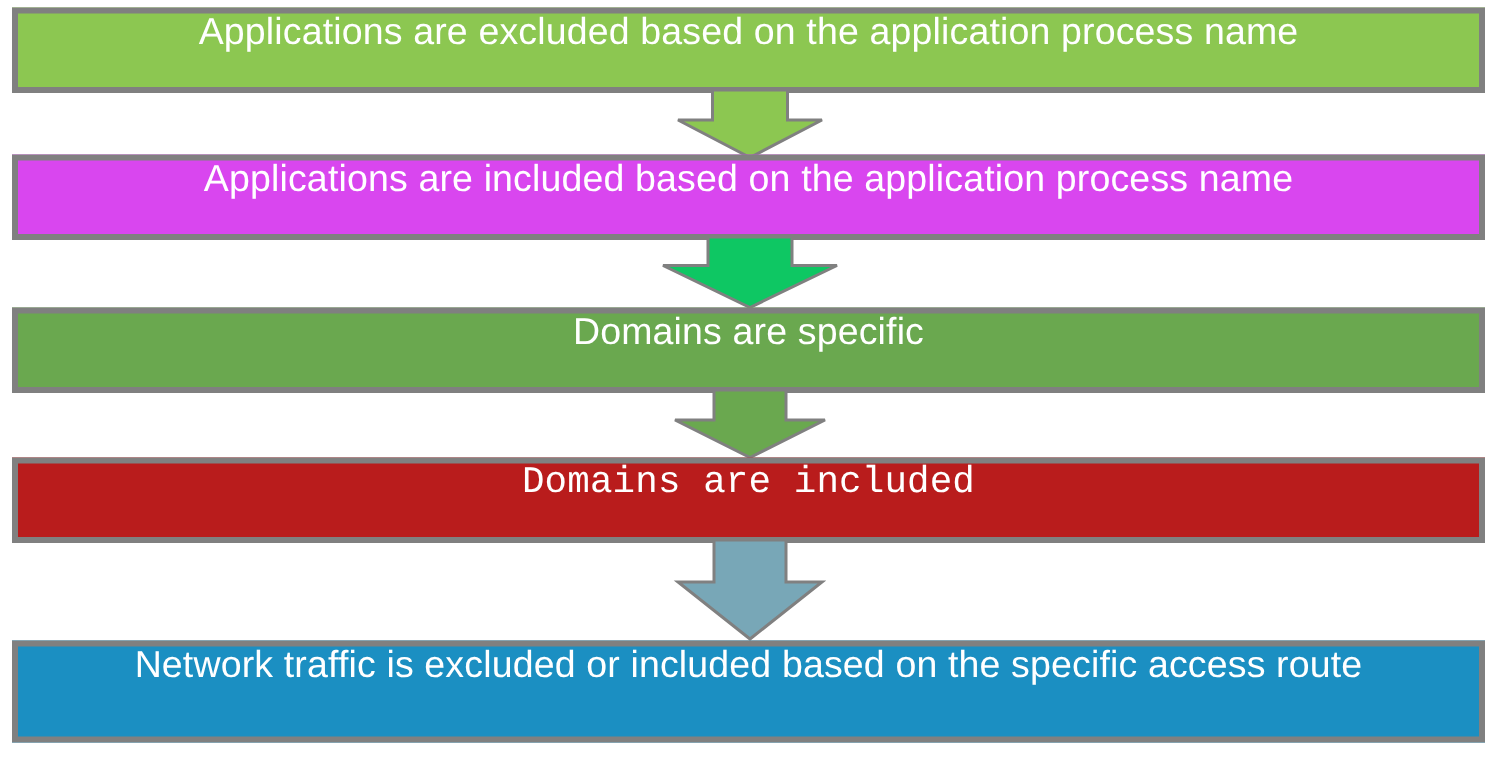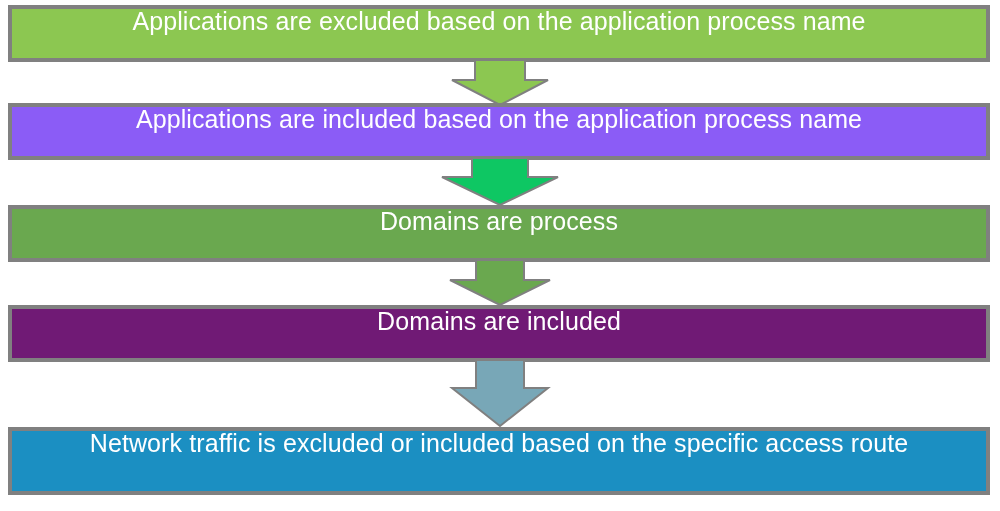--- a/index.html
+++ b/index.html
@@ -69,41 +69,41 @@
   <div class="stage stage-1" style="background-color: rgb(140, 199, 81); border-color: rgb(128, 128, 128);">
     <span class="stage-label" style="color: rgb(255, 255, 255);">Applications are excluded based on the application process name</span>
   </div>
 
   <div class="connector conn-1">
     <svg width="1000" height="46" viewBox="0 0 1000 46" xmlns="http://www.w3.org/2000/svg">
       <path d="M 475 0 L 525 0 L 525 20 L 548 20 L 500 45 L 452 20 L 475 20 Z" stroke="#808080" stroke-width="2" stroke-linejoin="miter" fill="#8cc751"></path>
     </svg>
   </div>
 
-  <div class="stage stage-2" style="background-color: #8b5cf6; border-color: rgb(128, 128, 128);">
+  <div class="stage stage-2" style="background-color: #d946ef; border-color: rgb(128, 128, 128);">
     <span class="stage-label" style="color: rgb(255, 255, 255);">Applications are included based on the application process name</span>
   </div>
 
   <div class="connector conn-2">
     <svg width="1000" height="48" viewBox="0 0 1000 48" xmlns="http://www.w3.org/2000/svg">
       <path d="M 472 0 L 528 0 L 528 19 L 558 19 L 500 47 L 442 19 L 472 19 Z" stroke="#808080" stroke-width="2" stroke-linejoin="miter" fill="#0ec763"></path>
     </svg>
   </div>
 
   <div class="stage stage-3" style="background-color: rgb(106, 168, 79); border-color: rgb(128, 128, 128);">
-    <span class="stage-label" style="color: rgb(255, 255, 255);">Domains are process</span>
+    <span class="stage-label" style="color: rgb(255, 255, 255);">Domains are specific</span>
   </div>
 
   <div class="connector conn-3">
     <svg width="1000" height="46" viewBox="0 0 1000 46" xmlns="http://www.w3.org/2000/svg">
       <path d="M 476 0 L 524 0 L 524 20 L 550 20 L 500 45 L 450 20 L 476 20 Z" stroke="#808080" stroke-width="2" stroke-linejoin="miter" fill="#6aa84f"></path>
     </svg>
   </div>
 
-  <div class="stage stage-4" style="background-color: #701a75; border-color: rgb(128, 128, 128);">
+  <div class="stage stage-4" style="background-color: #b91c1c; border-color: rgb(128, 128, 128); font-family: Liberation Mono, monospace;">
     <span class="stage-label" style="color: rgb(255, 255, 255);">Domains are included</span>
   </div>
 
   <div class="connector conn-4">
     <svg width="1000" height="68" viewBox="0 0 1000 68" xmlns="http://www.w3.org/2000/svg">
       <path d="M 476 0 L 524 0 L 524 28 L 548 28 L 500 66 L 452 28 L 476 28 Z" stroke="#808080" stroke-width="2" stroke-linejoin="miter" fill="#78a7b7"></path>
     </svg>
   </div>
 
   <div class="stage stage-5" style="background-color: rgb(27, 143, 194); border-color: rgb(128, 128, 128);">

